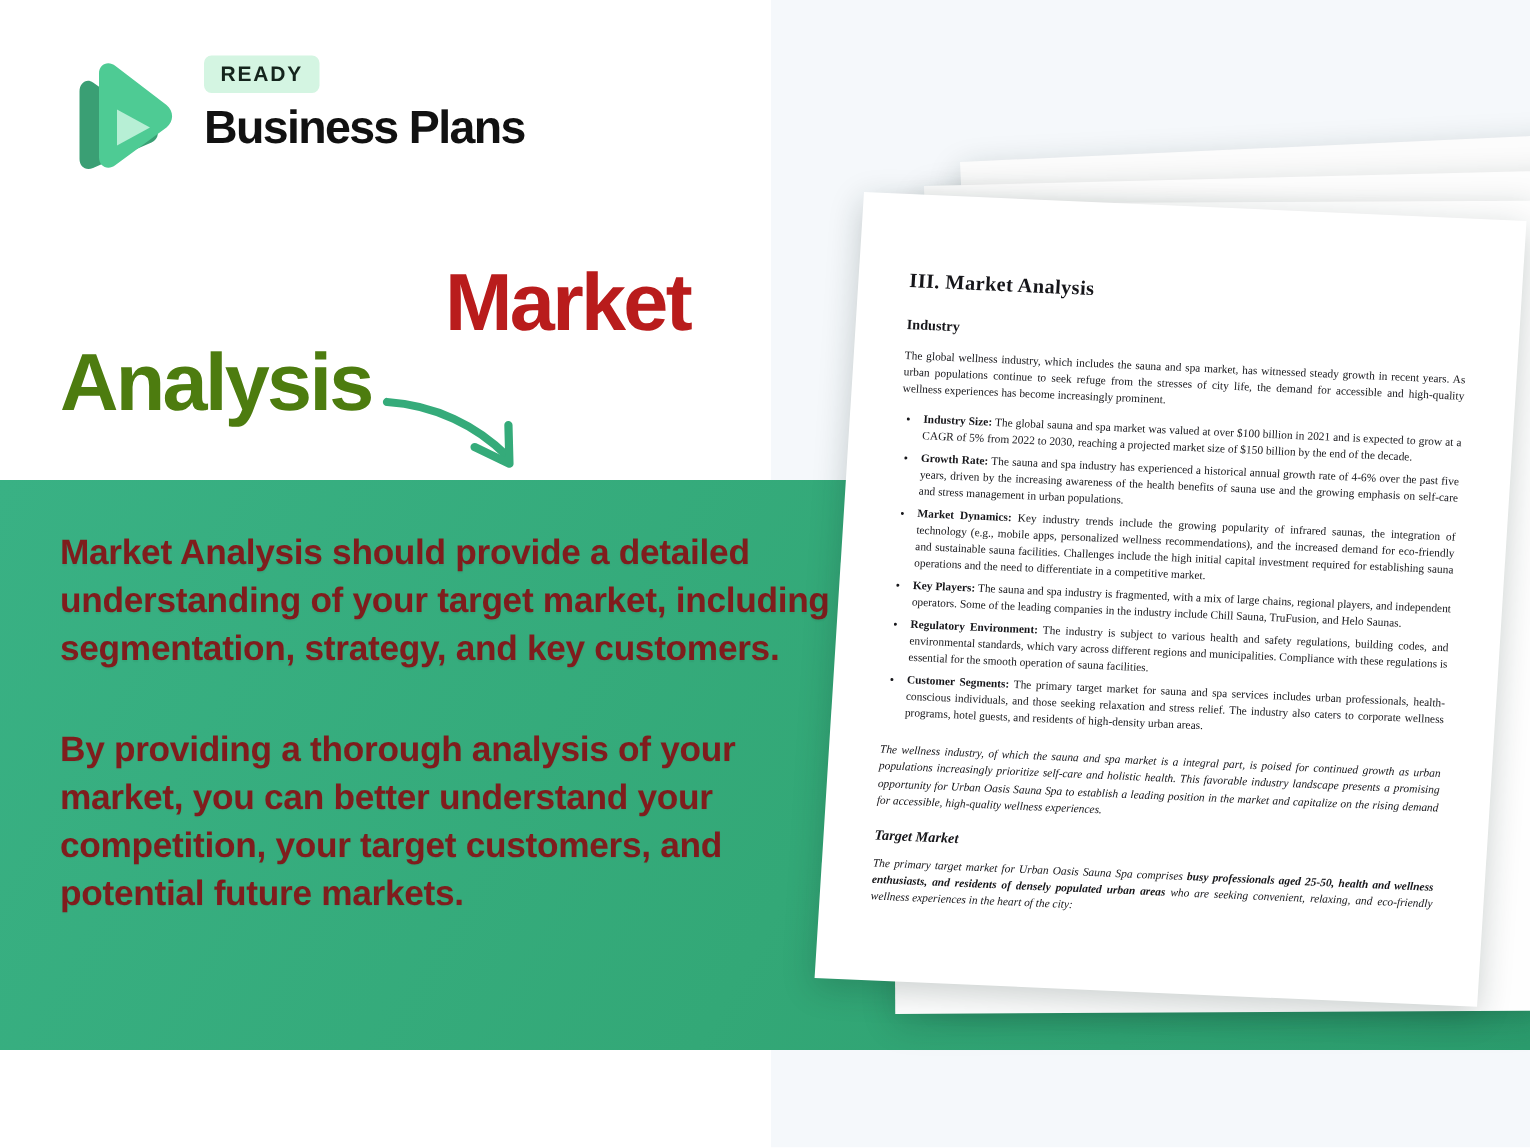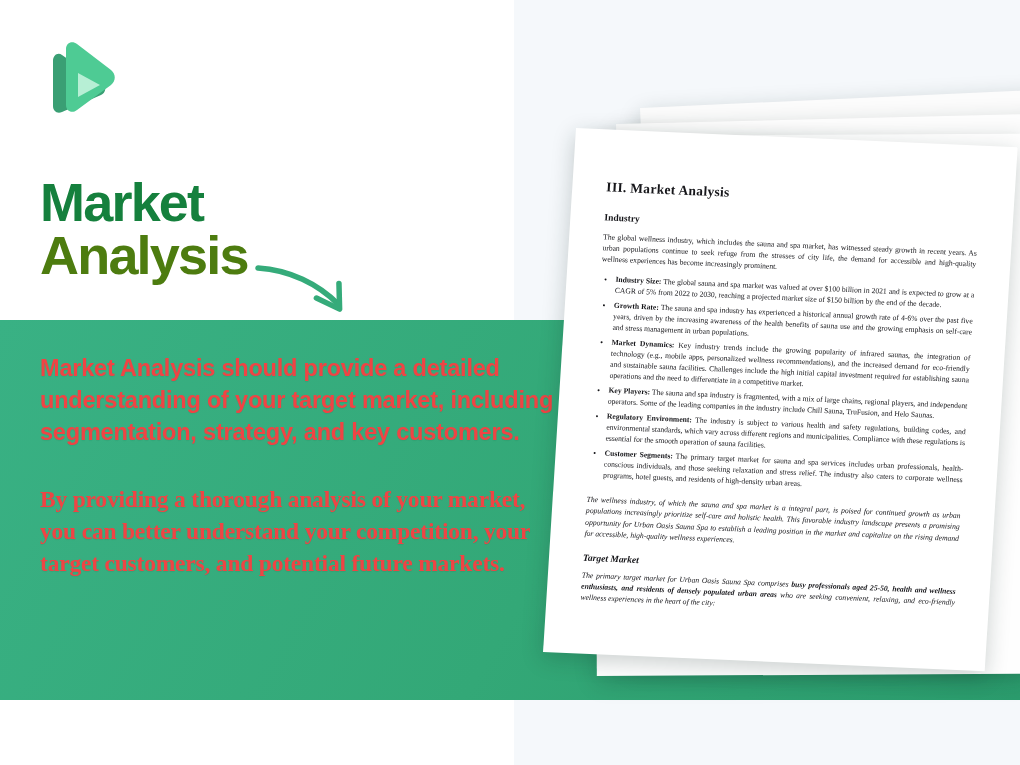--- a/index.html
+++ b/index.html
@@ -48,39 +48,39 @@
 
   
   #headline{
     position:absolute;left:40px;top:176px;width:420px;
     line-height:0.98;letter-spacing:-1.8px;
   }
   #headline .hl-line{
     font-size:54px;font-weight:bold;display:block;
     font-family:"Liberation Sans",sans-serif;
   }
-  #headline-market{color:#15803d;}
+  #headline-market{color:#b91c1c;text-align:right;}
   #headline-analysis{color:#4d7c0f;}
   #arrow-wrap{
     position:absolute;left:250px;top:258px;width:130px;height:72px;
   }
 
   
   #copy{
     position:absolute;left:40px;top:352px;width:520px;
-    color:#ef4444;
+    color:#7f1d1d;
   }
   #copy p{
     margin:0 0 34px 0;
     font-size:23.5px;font-weight:bold;line-height:1.37;
     letter-spacing:-0.2px;
     font-family:"Liberation Sans",sans-serif;
     text-shadow:0 1px 1px rgba(0,0,0,.05);
   }
-  #copy p:last-child{margin-bottom:0;font-family:Liberation Serif, serif;}
+  #copy p:last-child{margin-bottom:0;}
 
   
   #doc-stack{
     position:absolute;left:520px;top:100px;width:520px;height:580px;
   }
   .page{
     position:absolute;background:#ffffff;
     box-shadow:0 6px 22px rgba(20,40,35,.22);
     overflow:hidden;
   }
@@ -160,20 +160,24 @@
     <svg width="82" height="82" viewBox="0 0 82 82" aria-hidden="true">
 
       <path d="M13 26 C13 20 18 17 22 20 L62 48 C67 51 66 58 61 60 L22 77 C17 79 13 76 13 71 Z" fill="#3a9f74"></path>
 
       <path d="M26 14 C26 8 32 5 37 9 L71 35 C76 39 76 46 71 50 L37 75 C32 79 26 76 26 70 Z" fill="#4ecb94"></path>
 
       <path d="M38 38 L60 50 L38 62 Z" fill="#bdf0d8" opacity="0.95"></path>
     </svg>
   </div>
 
+  <div id="brand-text">
+    <div id="ready-badge">READY</div>
+    <div id="brand-wordmark">Business Plans</div>
+  </div>
 </div>
 
 <div id="headline">
   <span class="hl-line" id="headline-market">Market</span>
   <span class="hl-line" id="headline-analysis">Analysis</span>
 </div>
 
 <div id="arrow-wrap">
   <svg width="130" height="72" viewBox="0 0 130 72" aria-hidden="true">
     <path d="M8 10 C40 12 68 26 88 46" stroke="#35ab7a" stroke-width="5.5" fill="none" stroke-linecap="round"></path>

